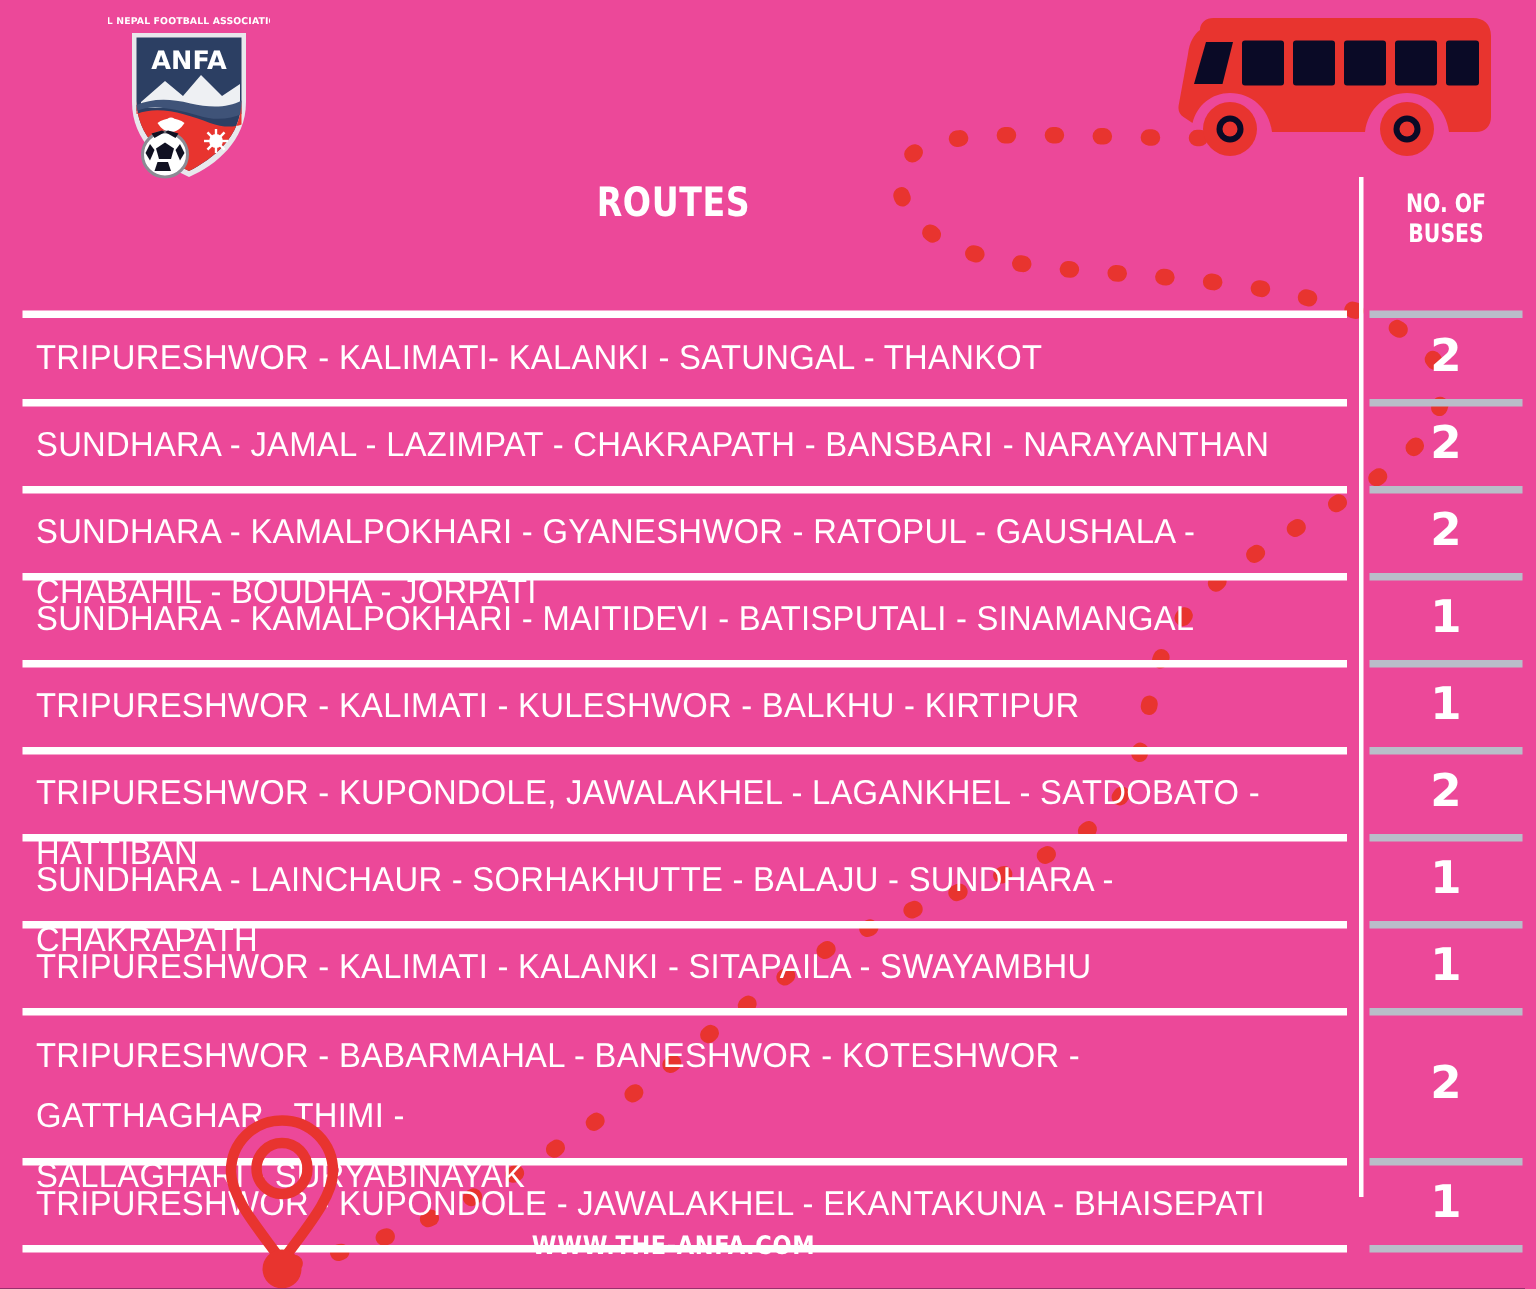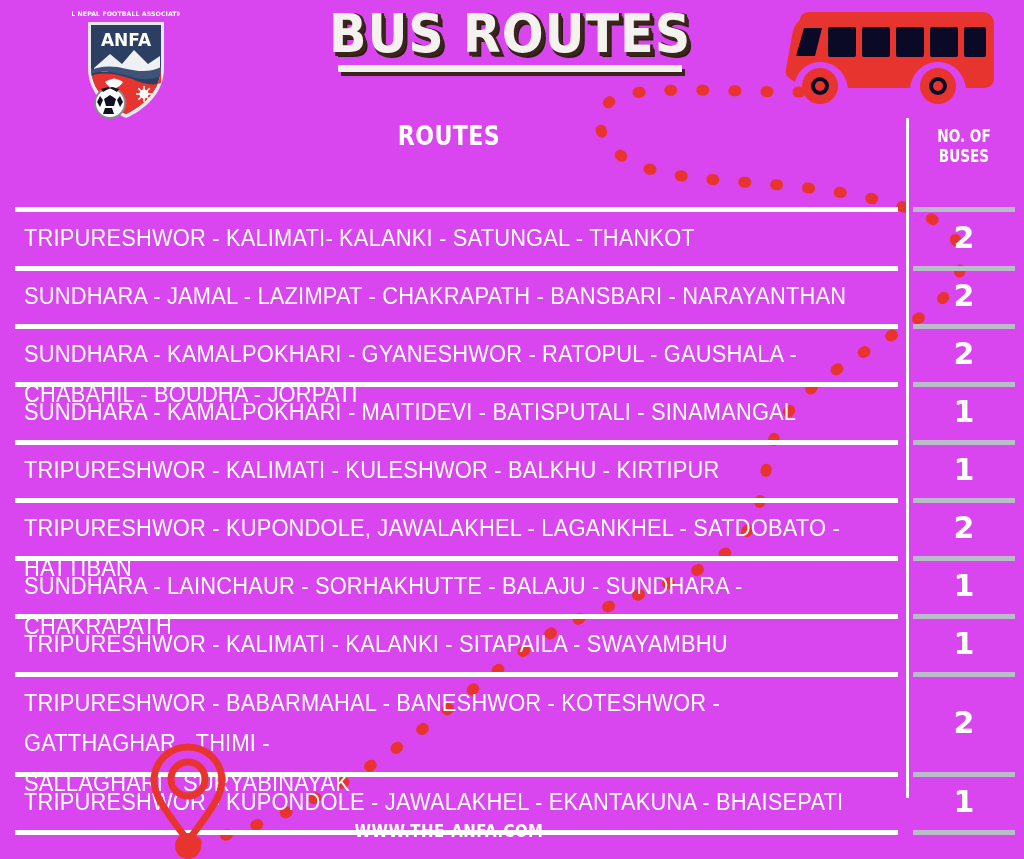--- a/index.html
+++ b/index.html
@@ -11,21 +11,21 @@
     font-family: "Liberation Sans", sans-serif;
     overflow: hidden;
     position: relative;
   }
 
   #poster {
     position: absolute;
     inset: 0;
     width: 1024px;
     height: 859px;
-    background: #d946ef;
+    background: #ec4899;
   }
 
   
   #route-path-layer {
     position: absolute;
     inset: 0;
     width: 1024px;
     height: 859px;
     pointer-events: none;
     z-index: 4;
@@ -259,24 +259,20 @@
       <g fill="#111122">
         <polygon points="38,89 44,93 42,100 34,100 32,93"></polygon>
         <path d="M38 82 L31 86 L29 83 L36 81 Z"></path>
         <path d="M38 82 L45 86 L47 83 L40 81 Z"></path>
         <path d="M25 96 L28 90 L31 94 L28 101 Z"></path>
         <path d="M51 96 L48 90 L45 94 L48 101 Z"></path>
         <path d="M31 108 L33 102 L40 102 L42 108 Z"></path>
       </g>
     </svg>
 
-    <div id="poster-title-wrap">
-      <div id="poster-title">BUS ROUTES</div>
-      <div id="poster-title-underline"></div>
-    </div>
 
     <svg id="bus-icon" viewBox="0 0 230 108" xmlns="http://www.w3.org/2000/svg">
       <path d="M22 14 C22 9, 26 6, 31 6 L204 6 C211 6, 216 10, 216 18
                L216 72 C216 78, 212 82, 206 82 L188 82
                C186 66, 174 56, 160 56 C146 56, 134 66, 132 82
                L70 82 C68 66, 56 56, 42 56 C30 56, 20 64, 17 76
                L11 72 C8 70, 7 67, 8 63 L14 30 C15 22, 18 17, 22 14 Z" fill="#e8342f"></path>
       <g fill="#0a0a26">
         <path d="M26 22 L44 22 L37 50 L18 50 Z"></path>
         <rect x="50" y="21" width="28" height="30" rx="2"></rect>

